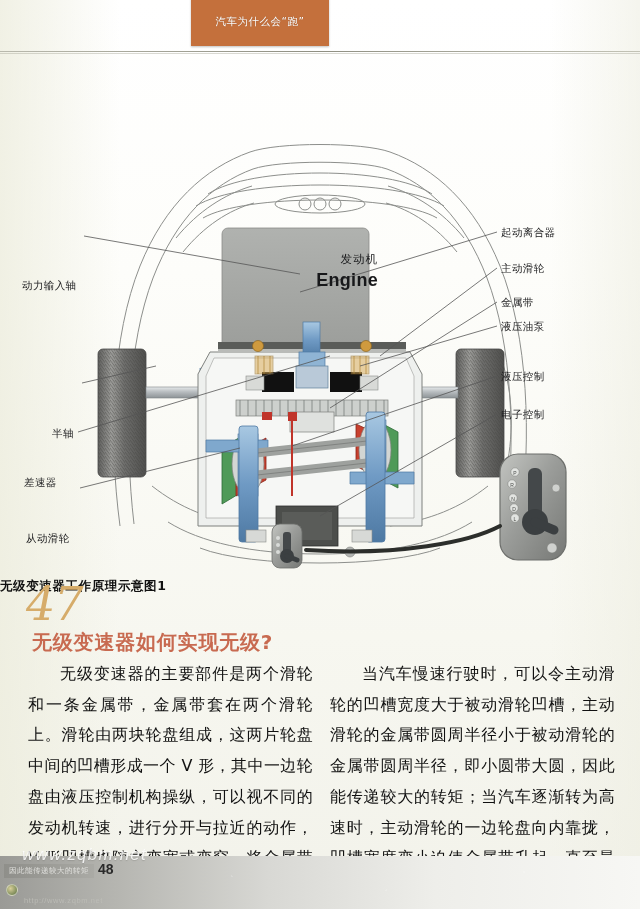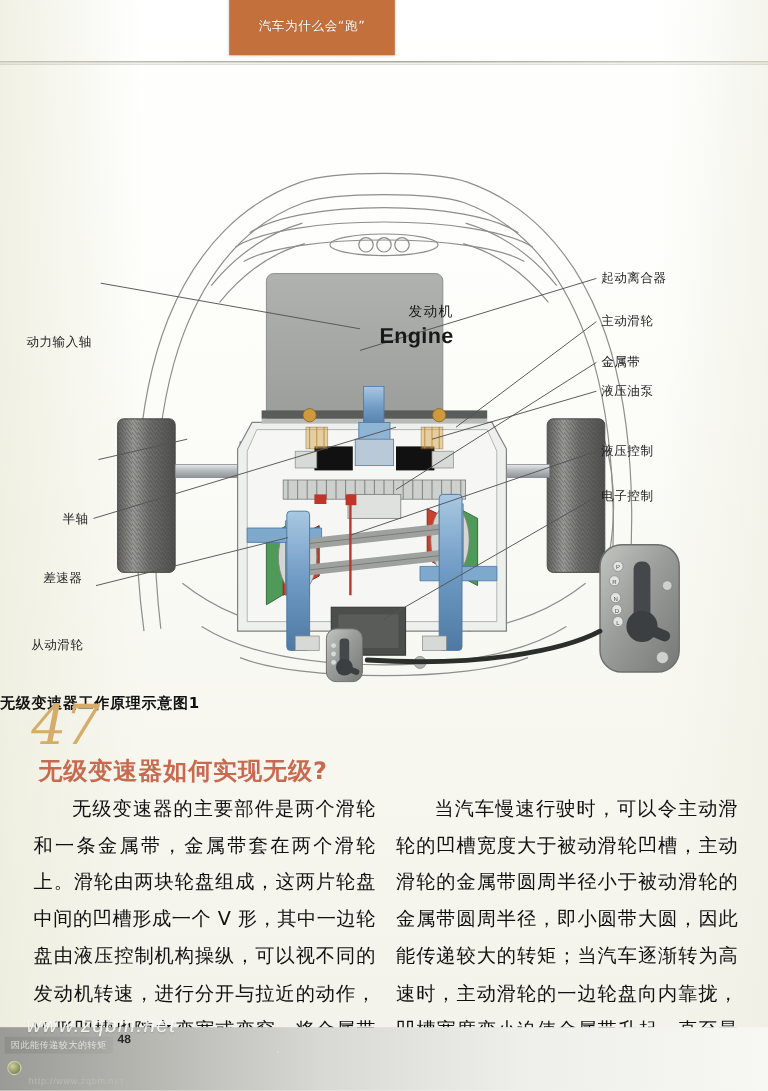--- a/index.html
+++ b/index.html
@@ -163,21 +163,21 @@
     background: linear-gradient(90deg, #8d8d88, #a9a9a4);
     color: #e9e9e6;
     font-size: 7.5px;
     letter-spacing: .5px;
     opacity: .85;
     white-space: nowrap;
   }
   .footer-page {
     position: absolute;
     left: 98px; top: 861px;
-    font-size: 10px;
+    font-size: 14px;
     font-weight: bold;
     color: #2a2a2a;
     font-family: "Liberation Sans", sans-serif;
   }
   .watermark {
     position: absolute;
     left: 22px; top: 845px;
     font-size: 17px;
     color: rgba(255,255,255,.85);
     letter-spacing: 1.2px;
@@ -463,21 +463,21 @@
       </g>
     </svg>
 
     <div class="engine-label">
       <div class="engine-cn">发动机</div>
       <div class="engine-en">Engine</div>
     </div>
 
     <div class="callout" style="left:22px;  top:224px;">动力输入轴</div>
     <div class="callout" style="left:52px;  top:372px;">半轴</div>
-    <div class="callout" style="left:36px;  top:421px;">差速器</div>
+    <div class="callout" style="left:24px;  top:421px;">差速器</div>
     <div class="callout" style="left:26px;  top:477px;">从动滑轮</div>
 
     <div class="callout" style="left:501px; top:171px;">起动离合器</div>
     <div class="callout" style="left:501px; top:207px;">主动滑轮</div>
     <div class="callout" style="left:501px; top:241px;">金属带</div>
     <div class="callout" style="left:501px; top:265px;">液压油泵</div>
     <div class="callout" style="left:501px; top:315px;">液压控制</div>
     <div class="callout" style="left:501px; top:353px;">电子控制</div>
   </div>
 

